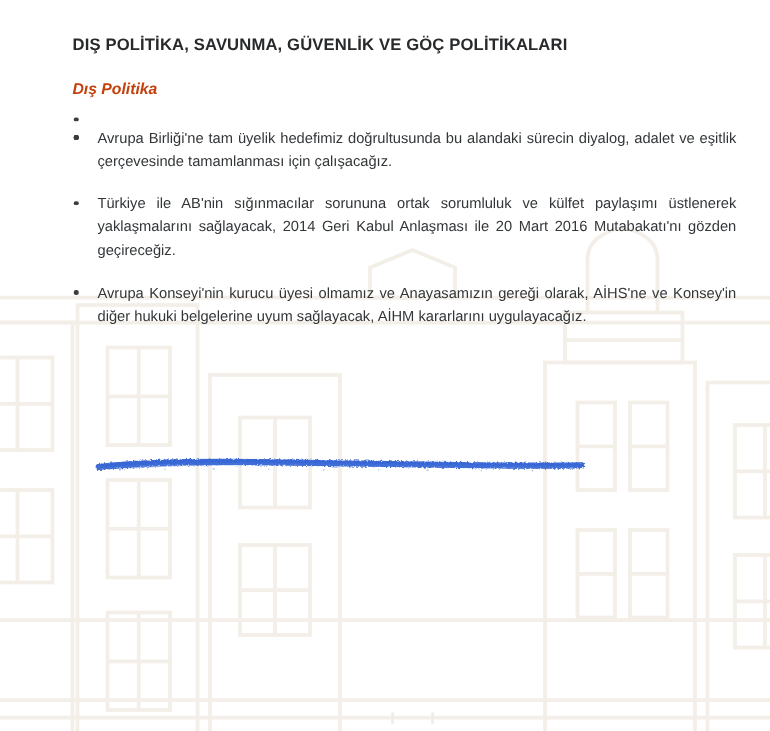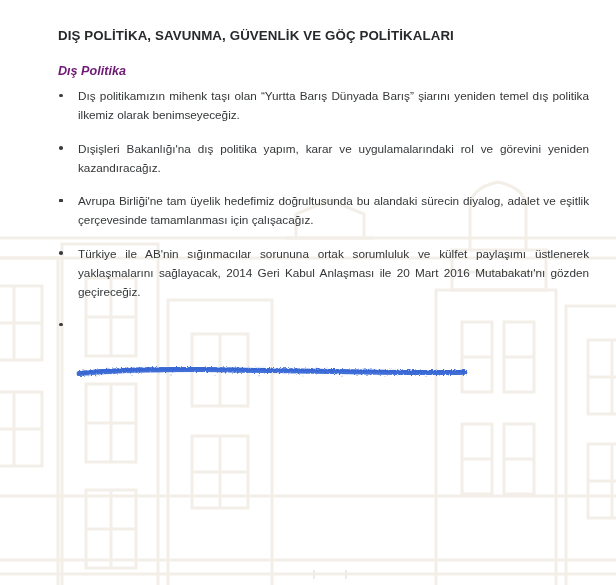--- a/index.html
+++ b/index.html
@@ -52,21 +52,21 @@
     font-family: "Liberation Sans", "DejaVu Sans", sans-serif;
   }
 
   .section-title {
     position: absolute;
     left: 58px;
     top: 54px;
     font-size: 12.6px;
     font-weight: bold;
     font-style: italic;
-    color: #701a75;
+    color: #c2410c;
     line-height: 1.25;
   }
 
   #bullet-list {
     position: absolute;
     left: 0;
     top: 86px;
     width: 616px;
   }
 
@@ -199,28 +199,23 @@
 <div id="page">
 
   <h1 class="doc-title">DIŞ POLİTİKA, SAVUNMA, GÜVENLİK VE GÖÇ POLİTİKALARI</h1>
 
   <h2 class="section-title">Dış Politika</h2>
 
   <div id="bullet-list">
 
     <div class="bullet-item">
       <span class="bullet-marker"></span>
-      <div class="bullet-text">Dış politikamızın mihenk taşı olan “Yurtta Barış Dünyada Barış” şiarını yeniden temel dış politika ilkemiz olarak benimseyeceğiz.</div>
-    </div>
-
-
-    <div class="bullet-item">
-      <span class="bullet-marker"></span>
-      <div class="bullet-text">Dışişleri Bakanlığı'na dış politika yapım, karar ve uygulamalarındaki rol ve görevini yeniden kazandıracağız.</div>
-    </div>
+    </div>
+
+
 
     <div class="bullet-item">
       <span class="bullet-marker"></span>
     </div>
 
     <div class="bullet-item">
       <span class="bullet-marker"></span>
     </div>
 
 
@@ -229,20 +224,21 @@
       <div class="bullet-text">Avrupa Birliği'ne tam üyelik hedefimiz doğrultusunda bu alandaki sürecin diyalog, adalet ve eşitlik çerçevesinde tamamlanması için çalışacağız.</div>
     </div>
 
     <div class="bullet-item">
       <span class="bullet-marker"></span>
       <div class="bullet-text">Türkiye ile AB'nin sığınmacılar sorununa ortak sorumluluk ve külfet paylaşımı üstlenerek yaklaşmalarını sağlayacak, 2014 Geri Kabul Anlaşması ile 20 Mart 2016 Mutabakatı'nı gözden geçireceğiz.</div>
     </div>
 
     <div class="bullet-item">
       <span class="bullet-marker"></span>
+      <div class="bullet-text">Avrupa Konseyi'nin kurucu üyesi olmamız ve Anayasamızın gereği olarak, AİHS'ne ve Konsey'in diğer hukuki belgelerine uyum sağlayacak, AİHM kararlarını uygulayacağız.</div>
     </div>
 
   </div>
 </div>
 
 <div id="marker-annotation">
   <svg viewBox="0 0 396 16" preserveAspectRatio="none" aria-hidden="true">
     <defs>
       <filter id="roughEdge" x="-10%" y="-60%" width="120%" height="220%">
         <feTurbulence type="fractalNoise" baseFrequency="0.55 0.9" numOctaves="3" seed="7" result="noise"></feTurbulence>

